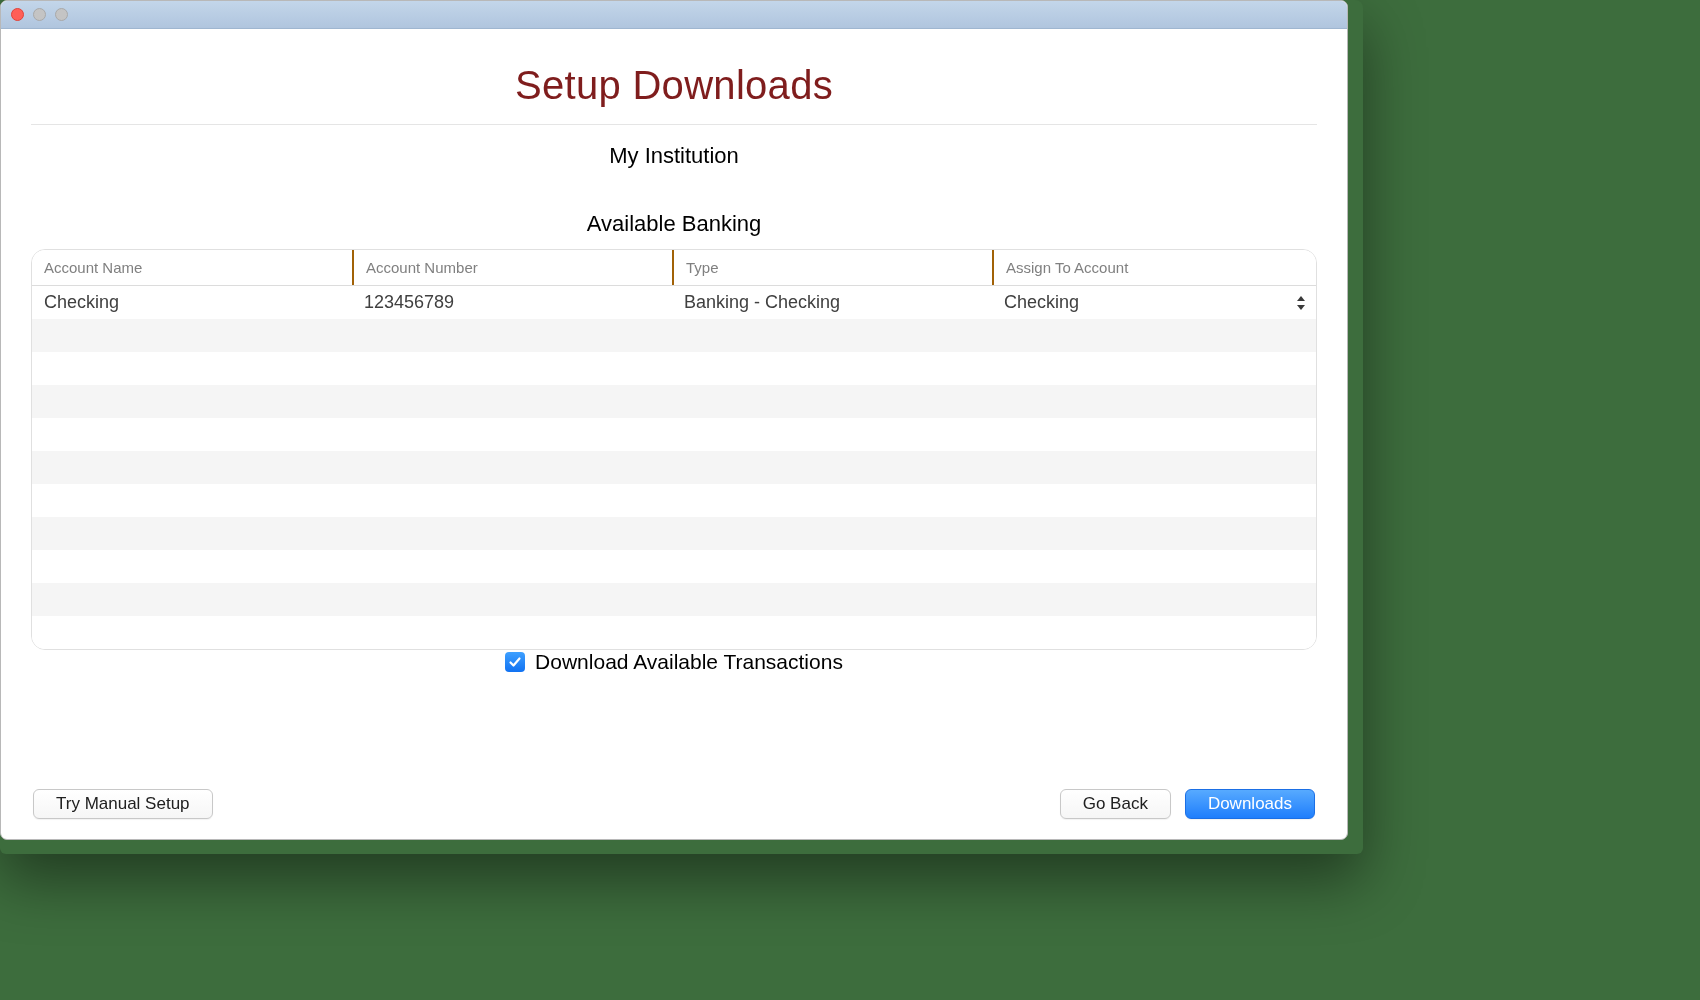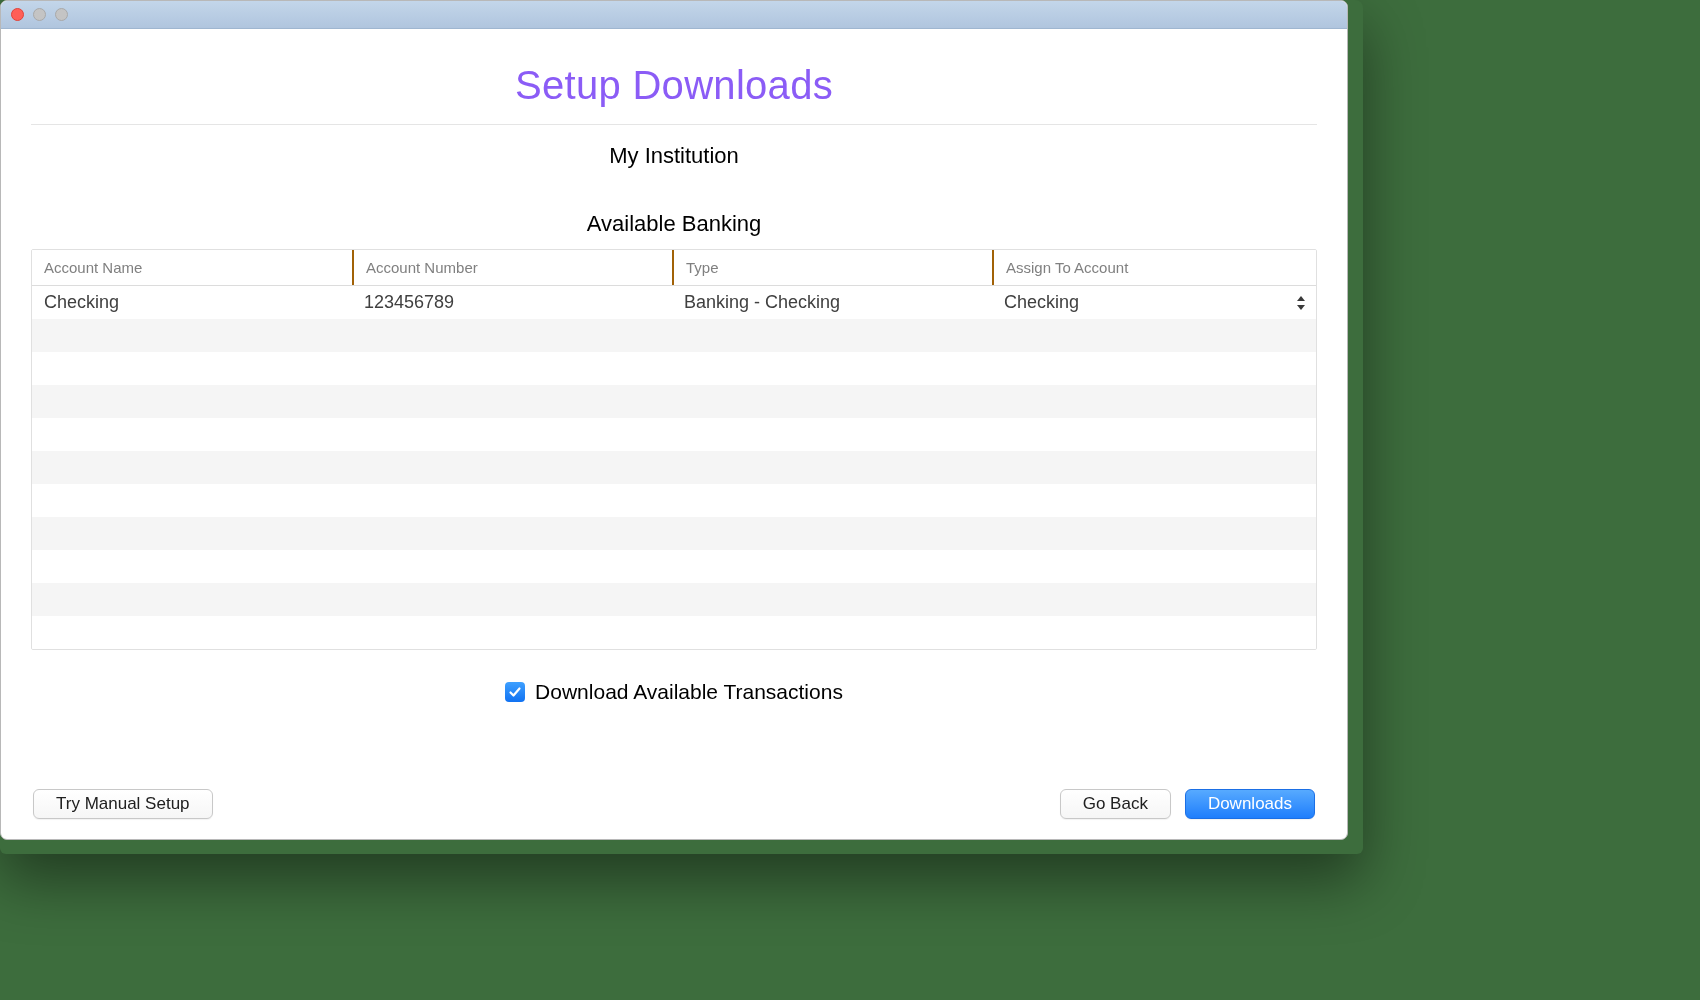--- a/index.html
+++ b/index.html
@@ -5,40 +5,40 @@
   * { margin:0; padding:0; box-sizing:border-box; font-family: -apple-system, "Helvetica Neue", Helvetica, Arial, sans-serif; }
   body { background:#3d6d3d; width:1700px; height:1000px; font-weight:300; }
   .outer-shadow { position:absolute; left:0; top:0; width:1363px; height:854px; border-radius:8px 8px 6px 6px; box-shadow:0 26px 60px rgba(0,0,0,0.45); }
   .window { position:absolute; left:0; top:0; width:1348px; height:840px; background:#fff; border-radius:7px; overflow:hidden; border:1px solid #b8b8b8; }
   .titlebar { height:28px; background:linear-gradient(#c3d6ea,#b0c5de); border-bottom:1px solid #9fb6d0; display:flex; align-items:center; padding:0 10px; gap:9px; }
   .tbtn { width:13px; height:13px; border-radius:50%; }
   .tbtn.close { background:#ff5f57; border:0.5px solid #e24238; }
   .tbtn.min   { background:#c4c4c4; border:0.5px solid #a9a9a9; }
   .tbtn.max   { background:#c4c4c4; border:0.5px solid #a9a9a9; }
   .content { padding:20px 30px 20px 30px; height:calc(100% - 28px); display:flex; flex-direction:column; }
-  h1 { font-size:40px; font-weight:300; letter-spacing:0.3px; text-align:center; color:#8b5cf6; padding:14px 0 16px; }
+  h1 { font-size:40px; font-weight:300; letter-spacing:0.3px; text-align:center; color:#7f1d1d; padding:14px 0 16px; }
   .hr { height:1px; background:#e5e5e5; }
   .sub { text-align:center; font-size:22px; color:#000; margin-top:18px; }
   .section-title { text-align:center; font-size:22px; color:#000; margin-top:42px; margin-bottom:12px; }
-  .table-wrap { border:1px solid #e0e0e0; border-radius:2px; overflow:hidden; }
+  .table-wrap { border:1px solid #e0e0e0; border-radius:14px; overflow:hidden; }
   .thead, .trow { display:flex; }
   .thead { background:#fff; border-bottom:1px solid #dcdcdc; height:36px; }
   .th { font-size:15px; color:#808080; display:flex; align-items:center; padding:0 12px; border-left:2px solid #a16207; }
   .th:first-child { border-left:none; }
   .col-name { width:320px; }
   .col-num  { width:320px; }
   .col-type { width:320px; }
   .col-assign { flex:1; }
   .tbody { background:#fff; }
   .trow { height:33px; align-items:center; font-size:18px; color:#404040; }
   .trow:nth-child(even) { background:#f5f5f5; }
   .td { padding:0 12px; display:flex; align-items:center; height:100%; }
   .assign { flex:1; display:flex; align-items:center; justify-content:space-between; padding-right:10px; }
   .stepper-icon svg { display:block; }
-  .checkbox-row { display:flex; justify-content:center; align-items:center; gap:10px; margin-top:30px; }
+  .checkbox-row { display:flex; justify-content:center; align-items:center; gap:10px; }
   .chk { width:20px; height:20px; border-radius:4px; background:linear-gradient(#3ea0ff,#1172f2); display:flex; align-items:center; justify-content:center; }
   .chk svg { display:block; }
   .chk-label { font-size:21px; color:#000; }
   .buttons { margin-top:auto; display:flex; align-items:center; padding:0 2px 0 2px; }
   .btn { height:30px; border-radius:6px; border:1px solid #c8c8c8; background:linear-gradient(#ffffff,#f6f6f6); font-size:17px; padding:0 22px; color:#202020; display:inline-flex; align-items:center; justify-content:center; cursor:default; box-shadow:0 1px 1px rgba(0,0,0,0.05); }
   .btn.primary { background:linear-gradient(#57aaff,#1f7efc); border:1px solid #1b6fe5; color:#fff; }
   .spacer { flex:1; }
   .btn + .btn { margin-left:14px; }
 </style>
 </head>

